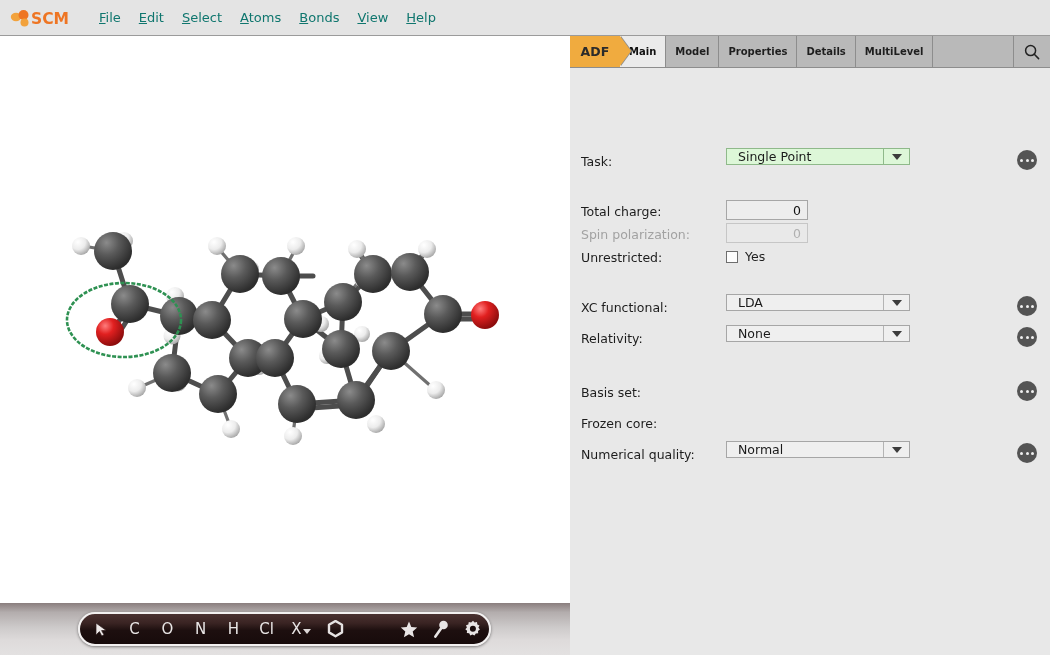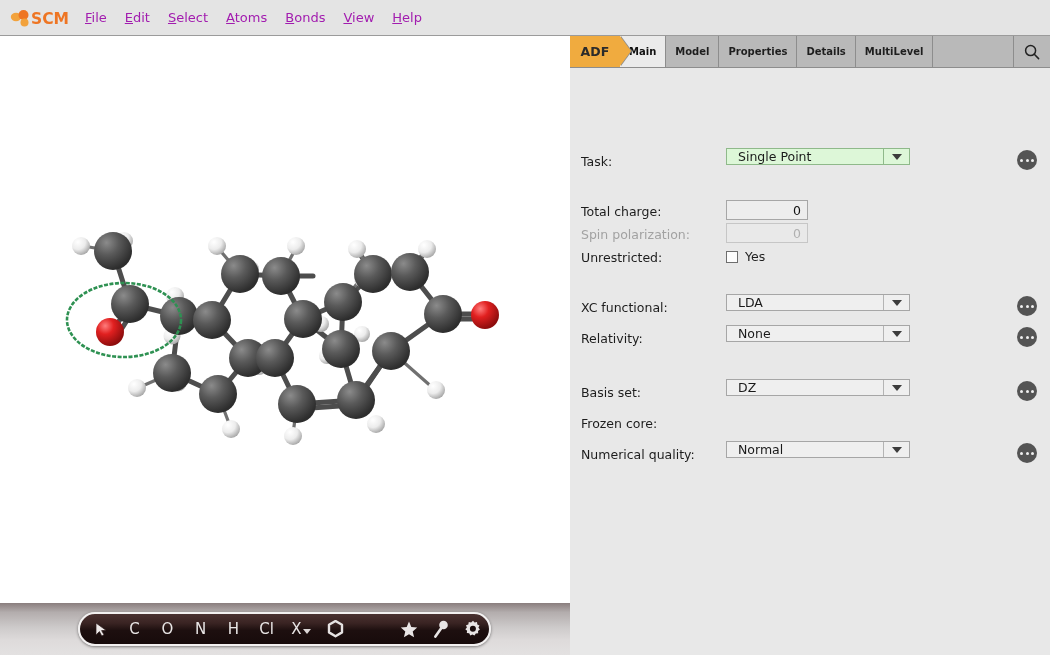--- a/index.html
+++ b/index.html
@@ -10,24 +10,24 @@
     -webkit-font-smoothing:antialiased;
   }
   .app{position:relative;width:1050px;height:655px;}
 
   
   .menubar{
     position:absolute;left:0;top:0;width:1050px;height:36px;
     background:#e4e4e4;border-bottom:1px solid #9b9b9b;
     display:flex;align-items:center;box-sizing:border-box;
   }
-  .logo{display:flex;align-items:center;margin-left:10px;}
+  .logo{display:flex;align-items:center;margin-left:10px;margin-right:14px;}
   .logo svg{display:block;}
   .menuitem{
-    padding:3px 9px;font-size:13px;color:#a21caf;cursor:default;
+    padding:3px 9px;font-size:13px;color:#0f766e;cursor:default;
     border-radius:2px;white-space:nowrap;
   }
   .menuitem u{text-decoration:underline;}
 
   
   .viewport{
     position:absolute;left:0;top:36px;width:570px;height:567px;
     background:#ffffff;overflow:hidden;
   }
   .viewport svg{display:block;}
@@ -423,26 +423,20 @@
             <i></i>
           </div>
       </div>
       <div class="dots" style="top:260px">
           <i></i>
           <i></i>
           <i></i>
         </div>
 
       <div class="lbl" style="top:318px">Basis set:</div>
-      <div class="combo" style="top:312px">
-        <div class="cval">DZ</div>
-        <div class="carrow">
-            <i></i>
-          </div>
-      </div>
       <div class="dots" style="top:314px">
           <i></i>
           <i></i>
           <i></i>
         </div>
 
       <div class="lbl" style="top:349px">Frozen core:</div>
 
       <div class="lbl" style="top:380px">Numerical quality:</div>
       <div class="combo" style="top:374px">

